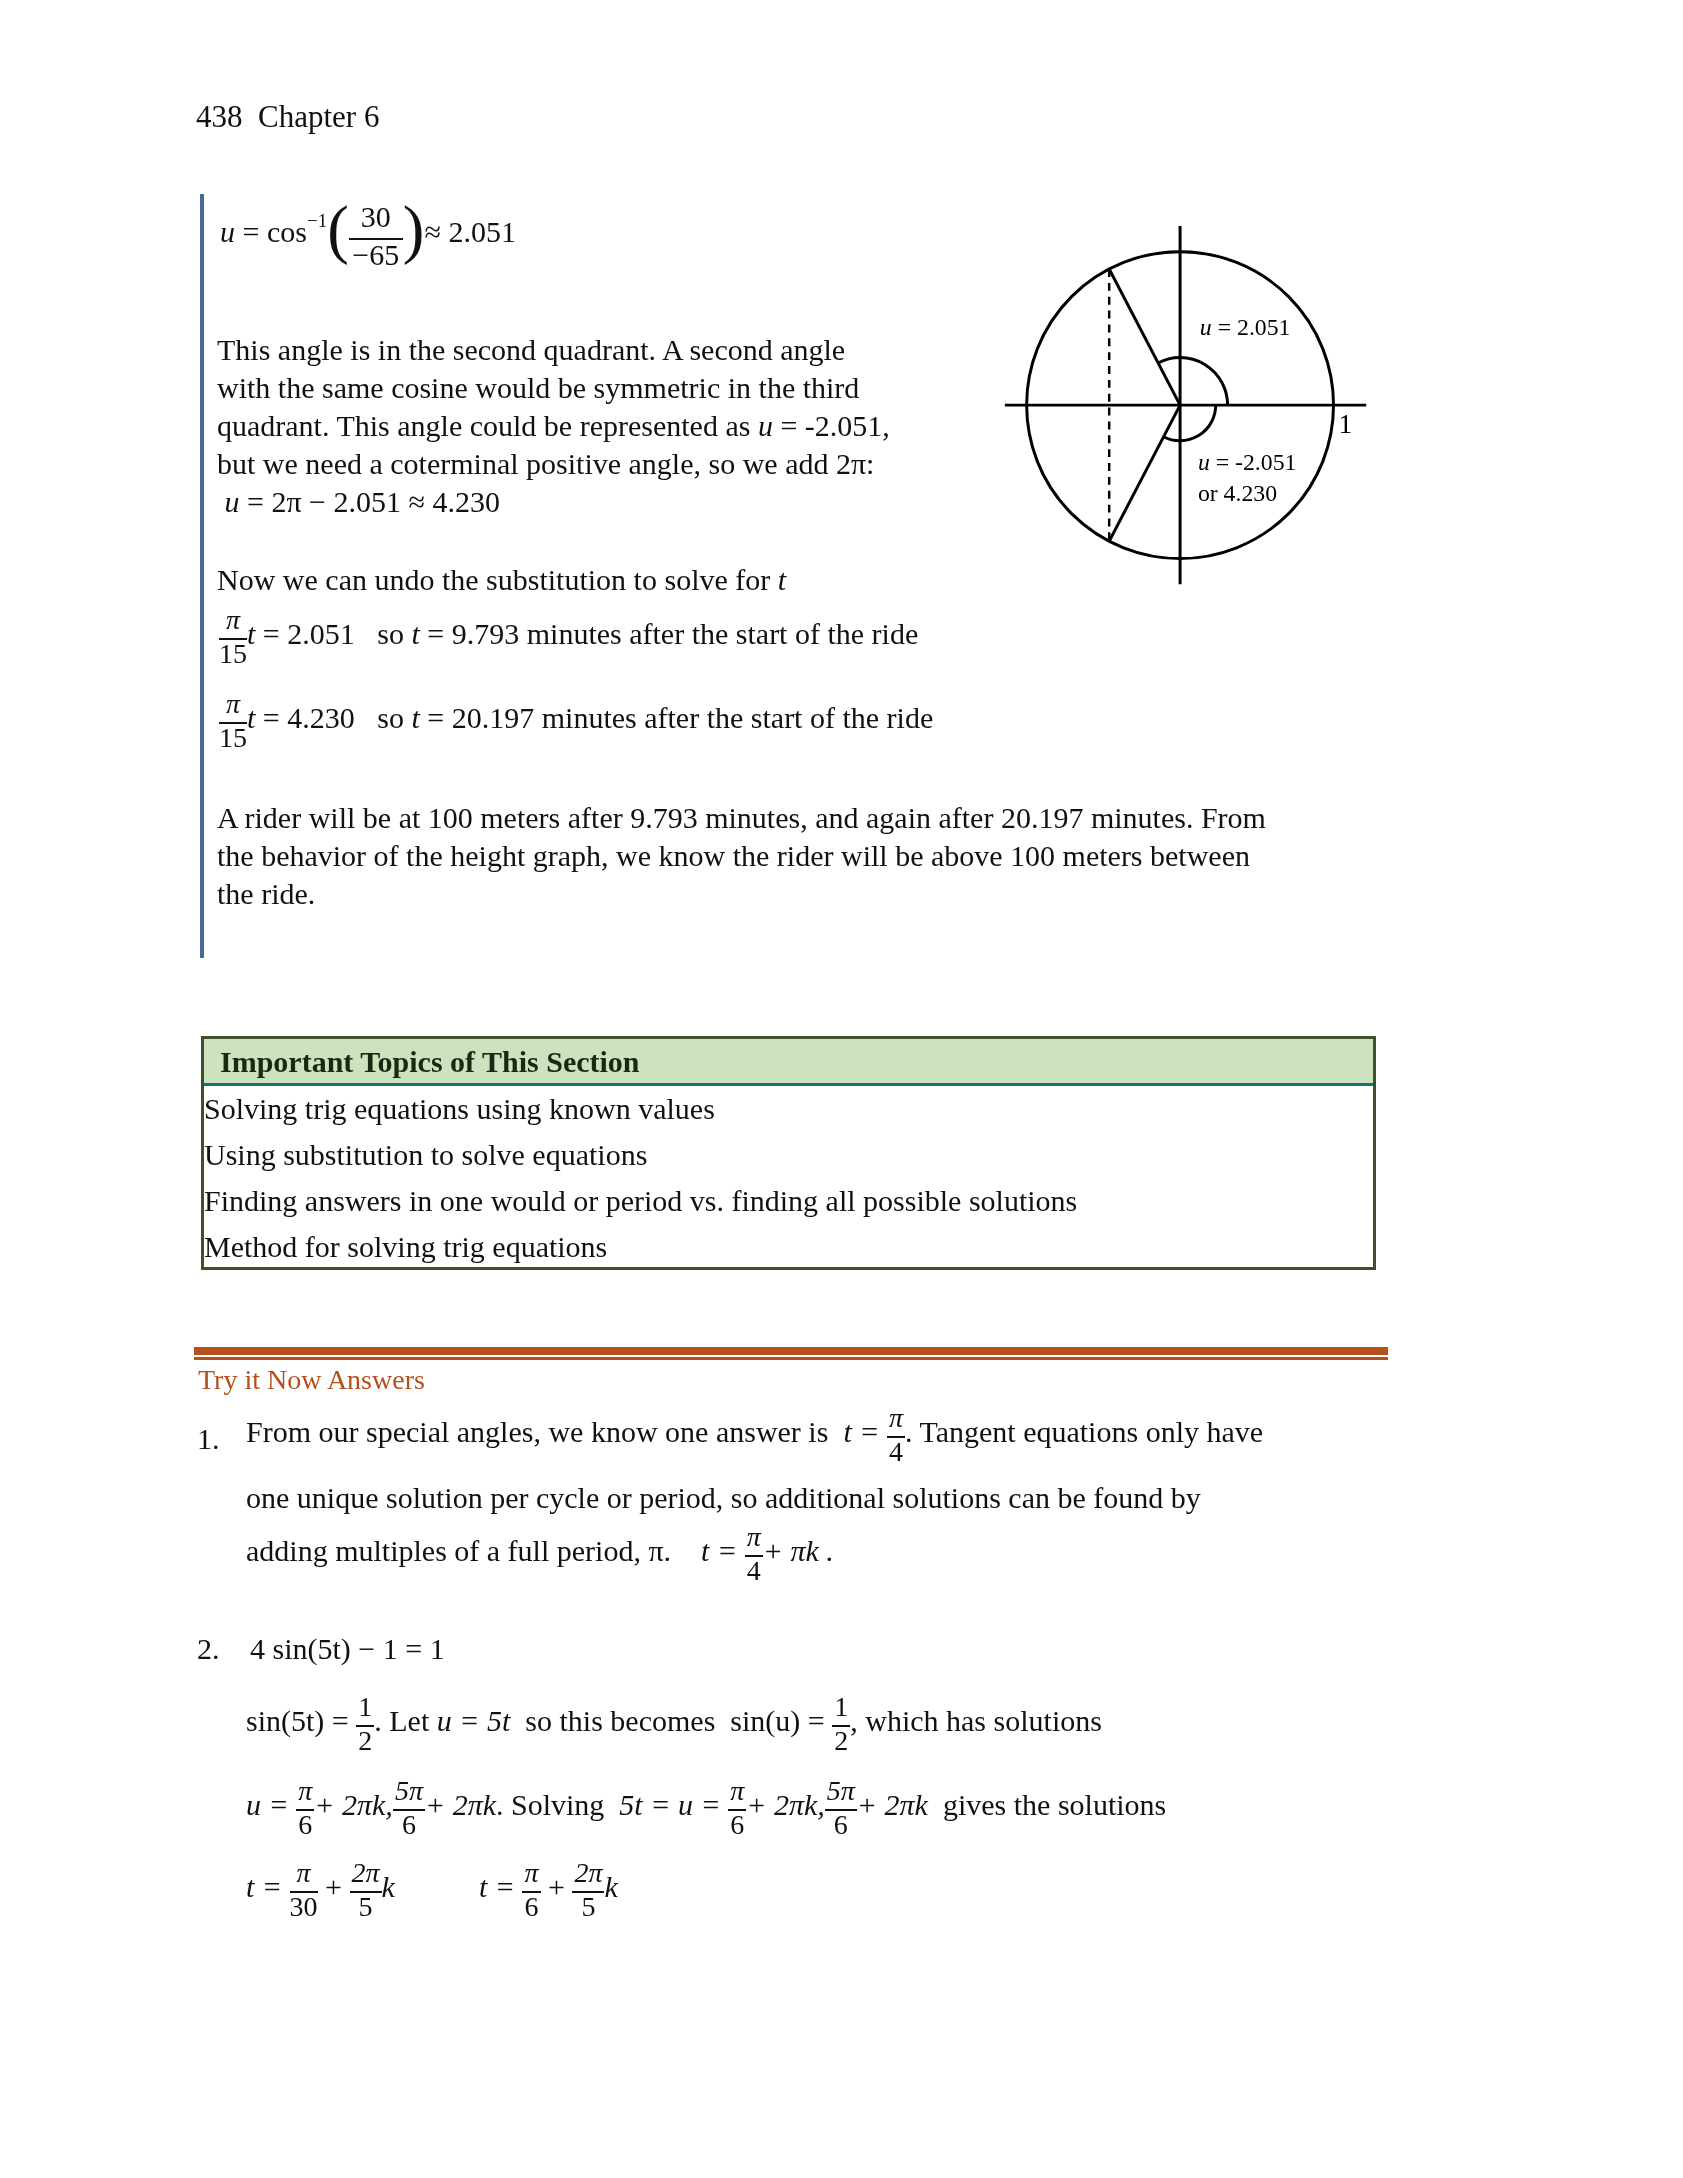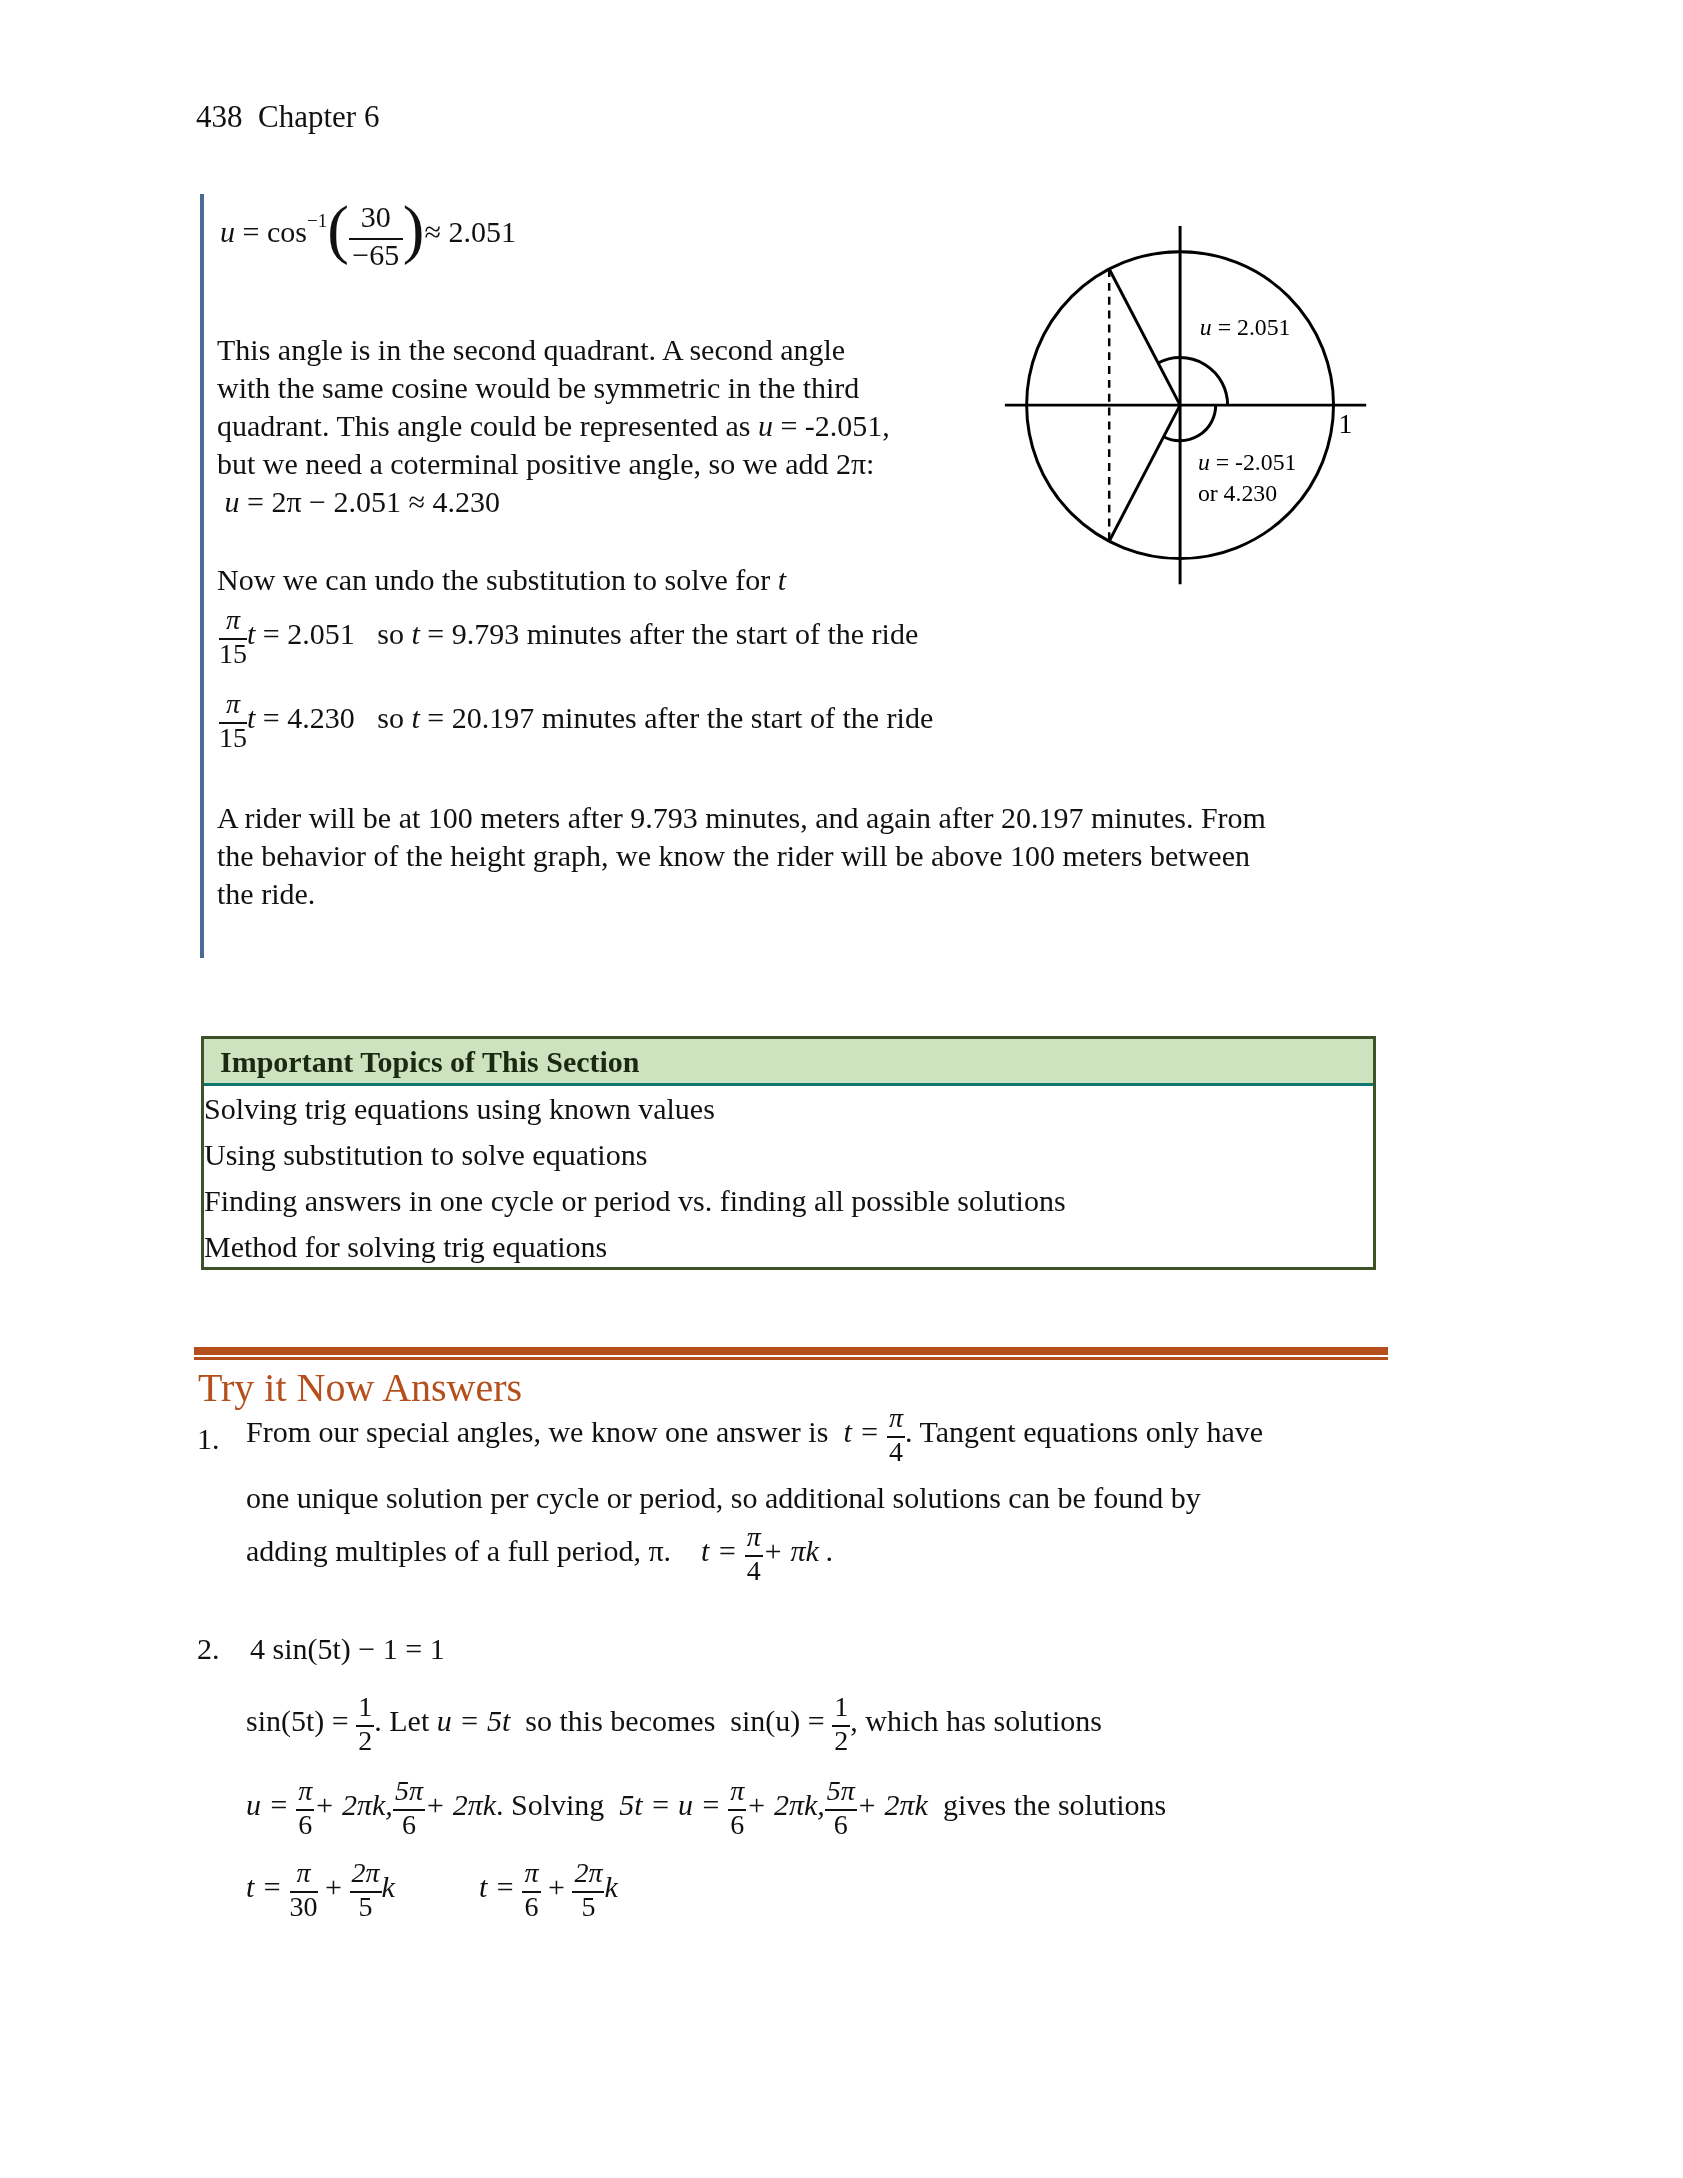--- a/index.html
+++ b/index.html
@@ -22,21 +22,21 @@
 
   
   .topics { position: absolute; left: 201px; top: 1036px; width: 1175px; height: 234px;
     border: 3px solid #3d5229; box-sizing: border-box; }
   .topics-head { height: 44px; background: #cde3bf; border-bottom: 3px solid #0f766e;
     font-weight: bold; font-size: 30px; padding-left: 16px; line-height: 46px; color: #1a2a12; }
   .topic-item { font-size: 30px; padding-left: 0; line-height: 46px; height: 46px; }
 
   .orange-rule1 { position: absolute; left: 194px; top: 1347px; width: 1194px; height: 8px; background: #b5501c; }
   .orange-rule2 { position: absolute; left: 194px; top: 1357px; width: 1194px; height: 3px; background: #b5501c; }
-  .try-title { left: 198px; top: 1364px; color: #b5501c; font-size: 40px; }
+  .try-title { left: 198px; top: 1364px; color: #b5501c; font-size: 28px; }
 
   .math { font-size: 30px; }
 </style>
 </head>
 <body>
 
 <div class="abs page-header">
   <span>438</span>&nbsp;
   <span>Chapter 6</span>
 </div>
@@ -87,21 +87,21 @@
   <text x="212" y="118" font-family="Liberation Serif, serif" font-size="24"><tspan font-style="italic">u</tspan><tspan> = 2.051</tspan></text>
   <text x="210" y="255" font-family="Liberation Serif, serif" font-size="24"><tspan font-style="italic">u</tspan><tspan> = -2.051</tspan></text>
   <text x="210" y="286" font-family="Liberation Serif, serif" font-size="24">or 4.230</text>
   <text x="352" y="217" font-family="Liberation Serif, serif" font-size="28">1</text>
 </svg>
 
 <div class="topics">
   <div class="topics-head">Important Topics of This Section</div>
   <div class="topic-item">Solving trig equations using known values</div>
   <div class="topic-item">Using substitution to solve equations</div>
-  <div class="topic-item">Finding answers in one cycle or period vs. finding all possible solutions</div>
+  <div class="topic-item">Finding answers in one would or period vs. finding all possible solutions</div>
   <div class="topic-item">Method for solving trig equations</div>
 </div>
 
 <div class="orange-rule1"></div>
 <div class="orange-rule2"></div>
 <div class="abs try-title">Try it Now Answers</div>
 
 <div class="abs math" style="left:197px; top:1422px;">1.</div>
 <div class="abs math" style="left:246px; top:1404px;">
   <span>From our special angles, we know one answer is</span>&nbsp;

